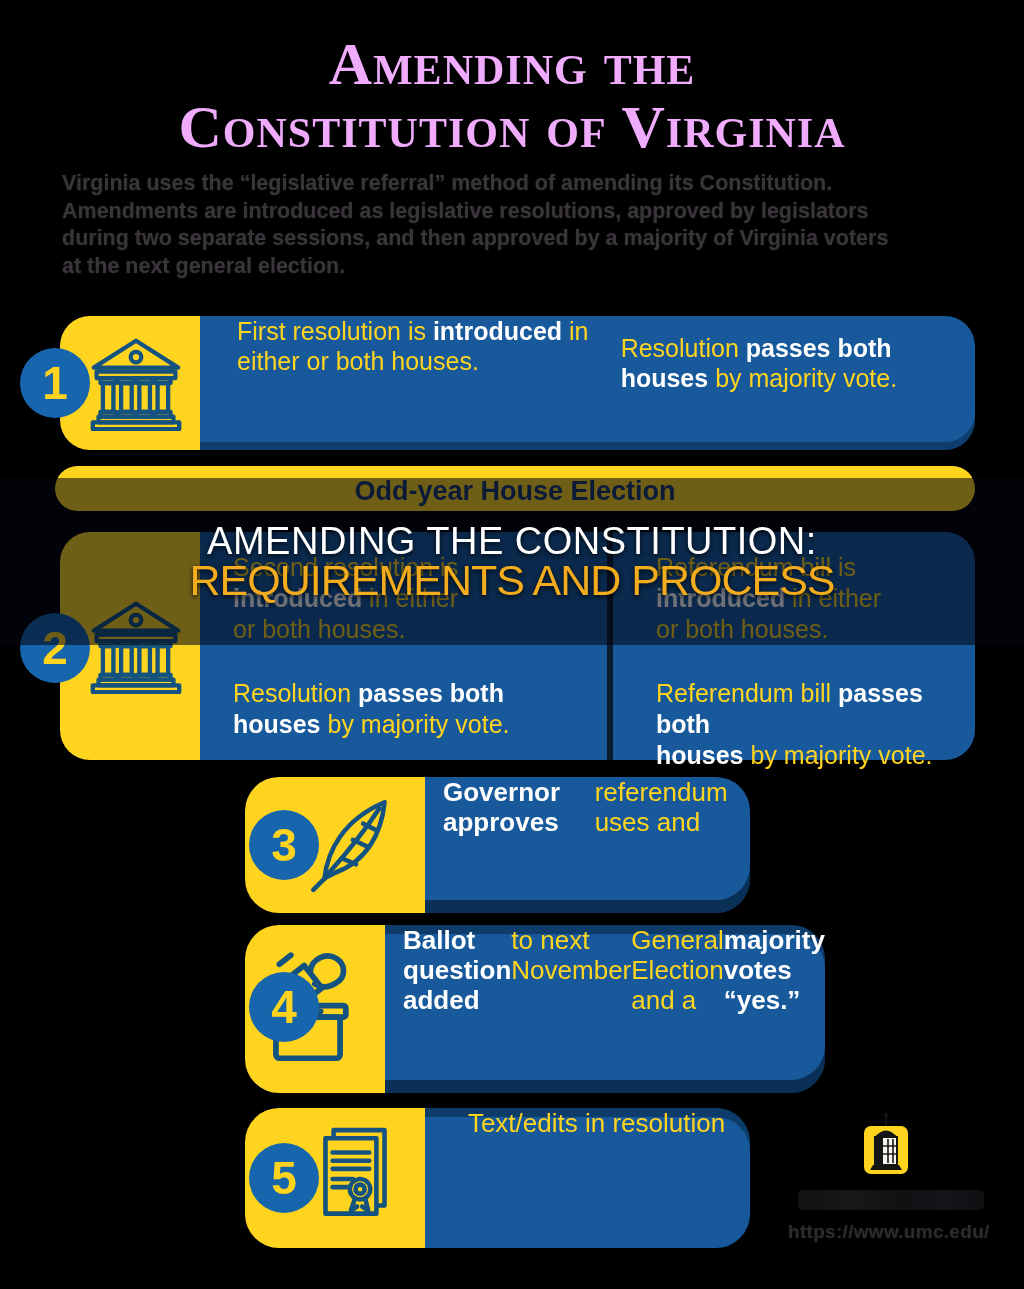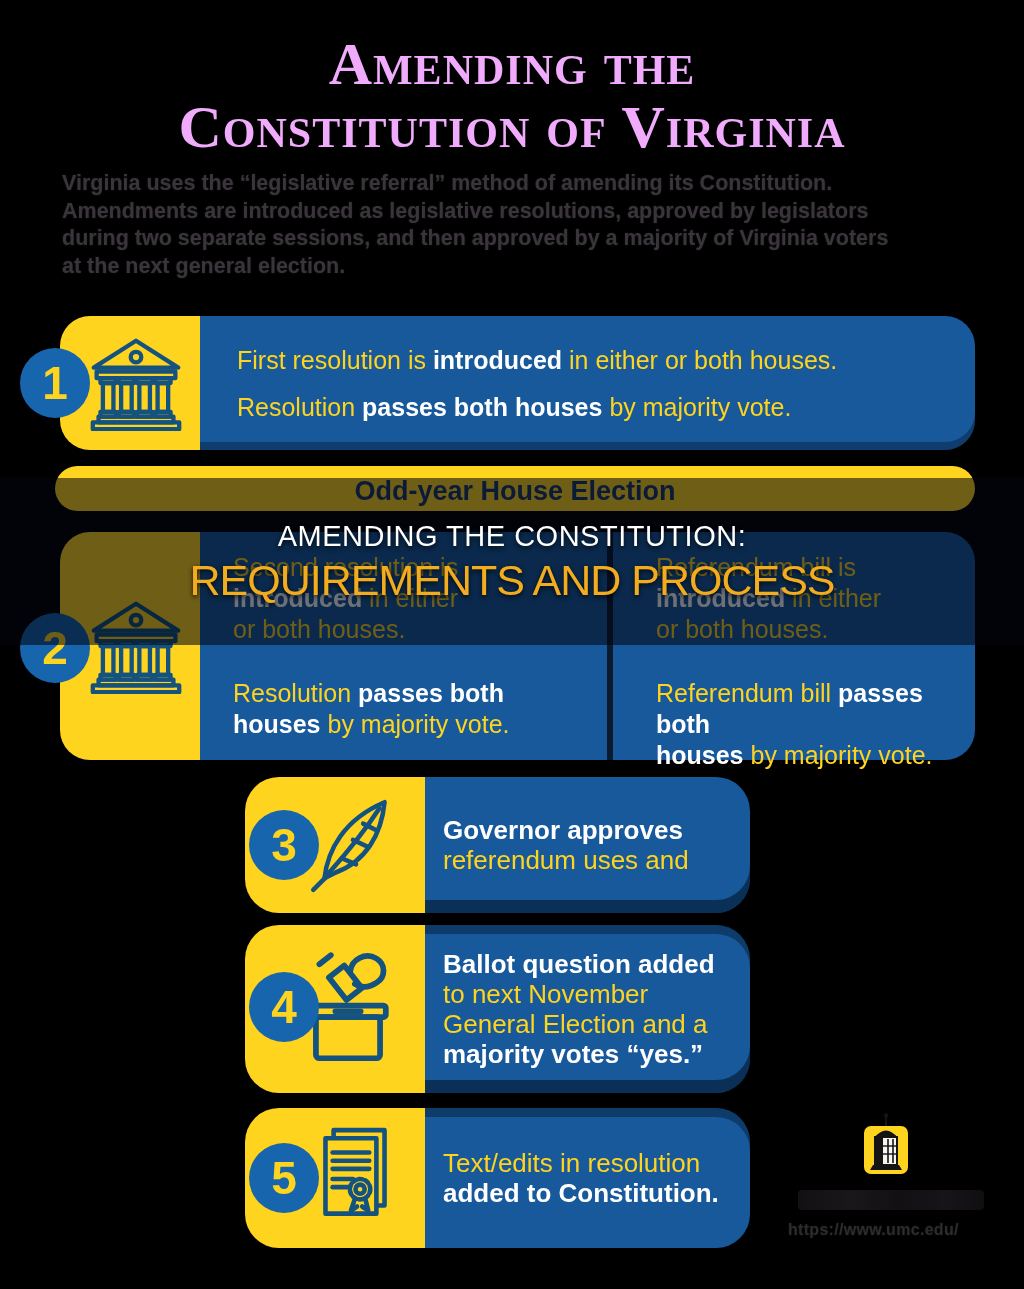--- a/index.html
+++ b/index.html
@@ -14,21 +14,21 @@
   .title-l2{font-size:60px;line-height:62px;}
 
   .intro{position:absolute;left:62px;top:170px;width:900px;color:#3a353b;
     font-weight:700;font-size:21.5px;line-height:27.5px;
     text-shadow:0 0 2px rgba(28,26,30,.95);}
 
   
   .step{position:absolute;display:flex;}
   .yellowpan{background:#ffd41f;display:flex;align-items:center;justify-content:flex-end;
     box-sizing:border-box;}
-  .bluepan{background:#17599b;display:flex;flex-direction:column;justify-content:center;
+  .bluepan{background:#17599b;display:flex;flex-direction:row;justify-content:center;
     box-sizing:border-box;color:#ffd41f;}
   .em{color:#fff;font-weight:700;}
   .badge{position:absolute;width:70px;height:70px;border-radius:50%;background:#1765ac;
     color:#ffd41f;font-weight:800;font-size:46px;display:flex;align-items:center;
     justify-content:center;z-index:3;}
 
   
   .step1{left:60px;top:316px;width:915px;height:134px;}
   .step1 .badge{left:-40px;top:32px;}
   .step1 .yellowpan{width:140px;border-radius:30px 0 0 30px;padding-right:8px;}
@@ -51,21 +51,21 @@
   .col .line{line-height:31px;}
   .col-left{width:407px;}
   .divider{width:6px;background:#0c1a30;}
   .col-right{flex:1;border-radius:0 30px 30px 0;padding-left:43px;}
   .group-bottom{margin-top:33px;}
 
   
   .overlay-band{position:absolute;left:0;top:478px;width:1024px;height:167px;
     background:rgba(2,6,16,.57);z-index:5;}
   .overlay-l1{position:absolute;left:0;top:520px;width:100%;text-align:center;color:#fff;
-    font-size:29px;font-weight:500;letter-spacing:.5px;z-index:6;
+    font-size:38px;font-weight:500;letter-spacing:.5px;z-index:6;
     text-shadow:0 2px 5px rgba(0,0,0,.8);}
   .overlay-l2{position:absolute;left:0;top:556px;width:100%;text-align:center;color:#f2ac1e;
     font-size:43px;font-weight:400;letter-spacing:-1px;z-index:6;
     text-shadow:0 2px 5px rgba(0,0,0,.8);}
 
   
   .step3{left:245px;top:777px;width:505px;height:136px;}
   .step3 .badge{left:4px;top:33px;}
   .step4{left:245px;top:925px;width:505px;height:168px;}
   .step4 .badge{left:4px;top:47px;}
@@ -79,21 +79,21 @@
   .step4 .bluepan{box-shadow:inset 0 -13px 0 rgba(1,15,33,.55),inset 0 9px 0 rgba(1,15,33,.4);}
   .step5 .bluepan{box-shadow:inset 0 9px 0 rgba(1,15,33,.4);}
   .step3 .line,.step4 .line,.step5 .line{line-height:30px;}
 
   
   .logo-square{position:absolute;left:862px;top:1126px;width:48px;height:52px;z-index:2;}
   .wordmark{position:absolute;left:798px;top:1190px;width:186px;height:20px;
     background:linear-gradient(90deg,#121013,#1a171b 28%,#121013 55%,#17141a 80%,#100e11);
     border-radius:4px;}
   .site-url{position:absolute;left:788px;top:1221px;color:#2d2b2e;font-weight:700;
-    font-size:16px;letter-spacing:.3px;text-shadow:0 0 2px rgba(24,22,25,.95);}
+    font-size:19px;letter-spacing:.3px;text-shadow:0 0 2px rgba(24,22,25,.95);}
 
   svg{display:block;}
 </style>
 </head>
 <body>
 
 <div class="stage">
 
   <div class="main-title">
     <div class="title-l1">Amending the</div>
@@ -256,21 +256,20 @@
             <path d="M33,64 L49,64"></path>
           <circle cx="60" cy="66" r="10" stroke-dasharray="4 2.5"></circle>
           <circle cx="60" cy="66" r="4.5"></circle>
           <path d="M55,75 L51,87 L57,83"></path>
             <path d="M65,75 L68,87 L62,83"></path>
         </svg>
       </span>
     </div>
     <div class="bluepan">
       <div class="line"><span>Text/edits in resolution</span></div>
-      <div class="line"><span class="em">added to Constitution.</span></div>
     </div>
   </div>
 
   <div class="logo-square">
     <span>
       <svg width="48" height="66" viewBox="0 0 48 66" style="position:relative;top:-14px;">
         <rect x="2" y="14" width="44" height="48" rx="7" fill="#ffd41f"></rect>
         <line x1="24" y1="2" x2="24" y2="14" stroke="#141414" stroke-width="2"></line>
         <circle cx="24" cy="3.5" r="2.2" fill="#141414"></circle>
         <path d="M12,26 Q24,11 36,26 Z" fill="#141414"></path>

